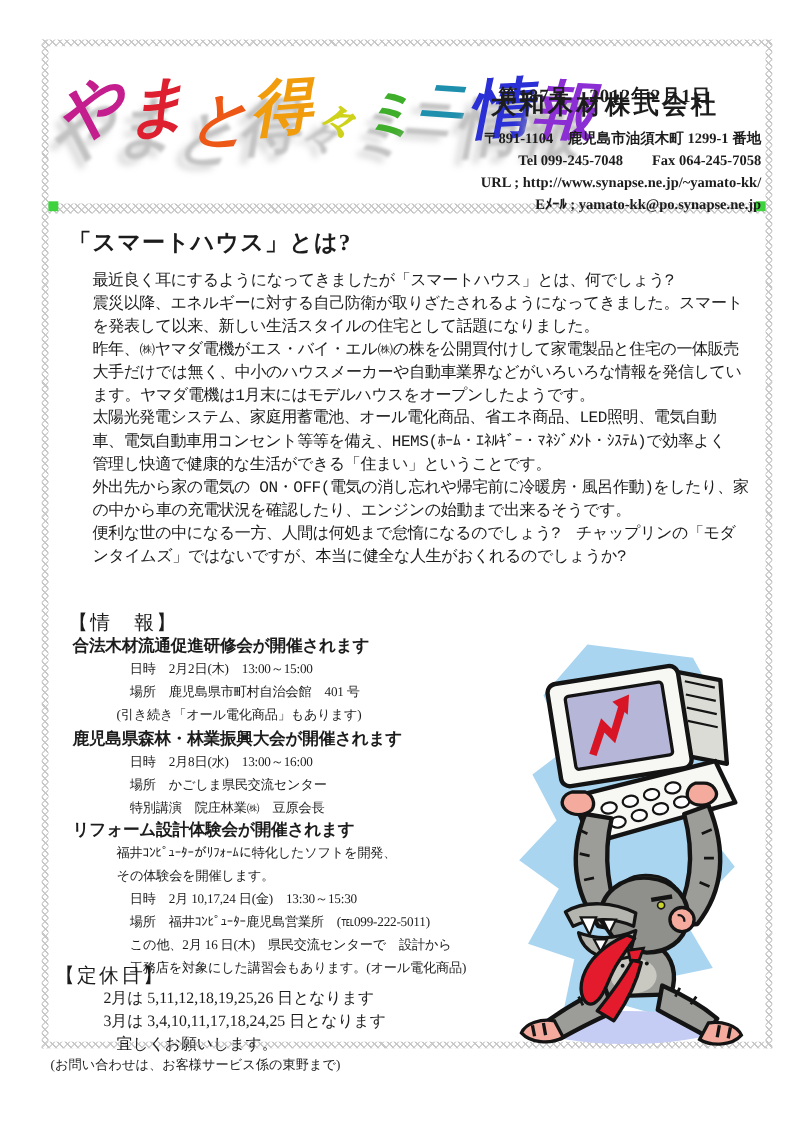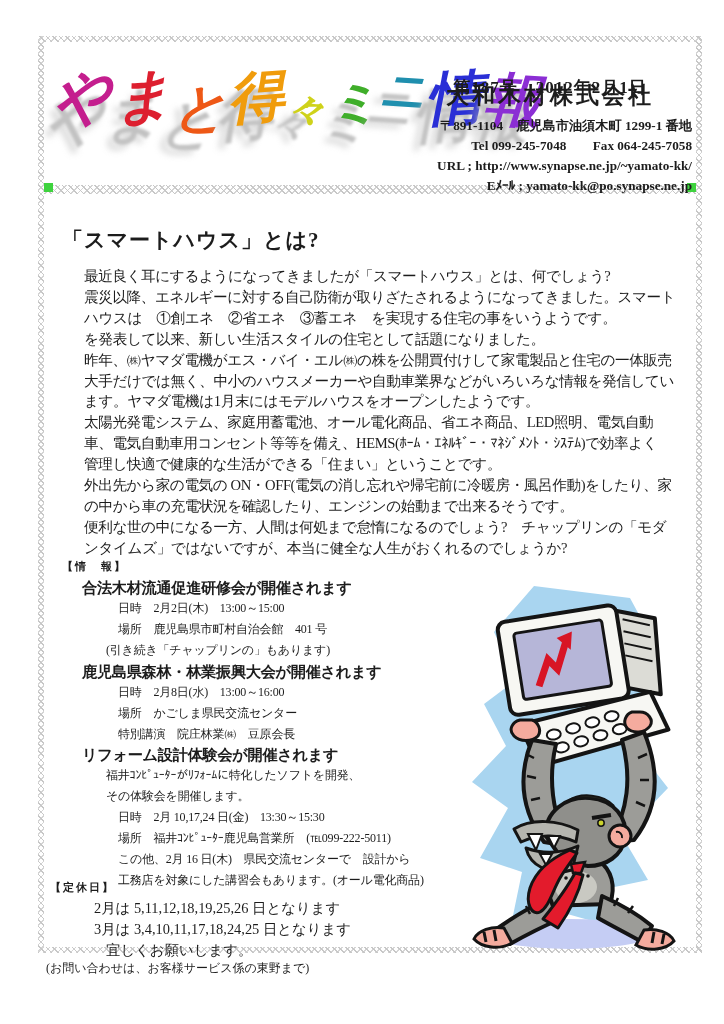--- a/index.html
+++ b/index.html
@@ -44,29 +44,29 @@
   .m-title span:nth-of-type(8){font-size:58px;transform:rotate(-3deg);}
   .m-title span:nth-of-type(9){font-size:58px;transform:rotate(3deg) translateY(2px);}
   .m-issue{position:absolute;left:408px;top:16px;width:284px;text-align:center;
     font-size:17px;font-weight:bold;letter-spacing:1px;margin-top:24px;}
   .m-company{position:absolute;left:408px;top:44px;width:284px;text-align:center;
     font-size:23px;font-weight:bold;letter-spacing:3px;}
   .m-contact{position:absolute;left:290px;top:80px;width:402px;text-align:right;
     font-size:13.2px;font-weight:bold;line-height:20px;white-space:nowrap;}
 
   
-  #article{position:absolute;left:62px;top:206px;width:620px;margin-top:20px;}
+  #article{position:absolute;left:62px;top:206px;width:620px;}
   .a-heading{font-size:21px;font-weight:bold;letter-spacing:1px;margin-bottom:12px;}
   .a-line{margin-left:22px;font-size:14.6px;line-height:20.9px;
-    letter-spacing:-0.4px;white-space:nowrap;}
+    letter-spacing:-0.4px;white-space:nowrap;font-family:Liberation Mono, monospace;}
 
   
   #info{position:absolute;left:62px;top:556px;width:440px;z-index:2;}
-  .sec-label{font-size:11px;font-weight:bold;letter-spacing:2px;line-height:21px;}
-  .i-title{margin-left:20px;font-size:15.2px;font-weight:bold;line-height:21px;
+  .sec-label{font-size:18px;font-weight:normal;letter-spacing:2px;line-height:21px;}
+  .i-title{margin-left:4px;font-size:15.2px;font-weight:bold;line-height:21px;
     letter-spacing:-0.3px;white-space:nowrap;}
   .i-line{margin-left:56px;font-size:12px;line-height:20.9px;
     letter-spacing:-0.2px;white-space:nowrap;}
   .i-line.note{margin-left:44px;}
 
   
   #holidays{position:absolute;left:50px;top:877px;width:440px;z-index:2;}
   .h-line{margin-left:44px;font-size:14.4px;line-height:20.9px;white-space:nowrap;}
   .h-line.last{margin-left:56px;}
 
@@ -95,40 +95,39 @@
     <div>Tel 099-245-7048　　Fax 064-245-7058</div>
     <div>URL ; http://www.synapse.ne.jp/~yamato-kk/</div>
     <div>Eﾒｰﾙ ; yamato-kk@po.synapse.ne.jp</div>
   </div>
 </div>
 
 <div id="article">
   <div class="a-heading">「スマートハウス」とは?</div>
   <div class="a-line">最近良く耳にするようになってきましたが「スマートハウス」とは、何でしょう?</div>
   <div class="a-line">震災以降、エネルギーに対する自己防衛が取りざたされるようになってきました。スマート</div>
-  <div class="a-line">ハウスは　①創エネ　②省エネ　③蓄エネ　を実現する住宅の事をいうようです。</div>
   <div class="a-line">を発表して以来、新しい生活スタイルの住宅として話題になりました。</div>
   <div class="a-line">昨年、㈱ヤマダ電機がエス・バイ・エル㈱の株を公開買付けして家電製品と住宅の一体販売</div>
   <div class="a-line">大手だけでは無く、中小のハウスメーカーや自動車業界などがいろいろな情報を発信してい</div>
   <div class="a-line">ます。ヤマダ電機は1月末にはモデルハウスをオープンしたようです。</div>
   <div class="a-line">太陽光発電システム、家庭用蓄電池、オール電化商品、省エネ商品、LED照明、電気自動</div>
   <div class="a-line">車、電気自動車用コンセント等等を備え、HEMS(ﾎｰﾑ・ｴﾈﾙｷﾞｰ・ﾏﾈｼﾞﾒﾝﾄ・ｼｽﾃﾑ)で効率よく</div>
   <div class="a-line">管理し快適で健康的な生活ができる「住まい」ということです。</div>
   <div class="a-line">外出先から家の電気の ON・OFF(電気の消し忘れや帰宅前に冷暖房・風呂作動)をしたり、家</div>
   <div class="a-line">の中から車の充電状況を確認したり、エンジンの始動まで出来るそうです。</div>
   <div class="a-line">便利な世の中になる一方、人間は何処まで怠惰になるのでしょう?　チャップリンの「モダ</div>
   <div class="a-line">ンタイムズ」ではないですが、本当に健全な人生がおくれるのでしょうか?</div>
 </div>
 
 <div id="info">
   <div class="sec-label">【情　報】</div>
   <div class="i-title">合法木材流通促進研修会が開催されます</div>
   <div class="i-line">日時　2月2日(木)　13:00～15:00</div>
   <div class="i-line">場所　鹿児島県市町村自治会館　401 号</div>
-  <div class="i-line note">(引き続き「チャップリンの」もあります)</div>
+  <div class="i-line note">(引き続き「オール電化商品」もあります)</div>
   <div class="i-title">鹿児島県森林・林業振興大会が開催されます</div>
   <div class="i-line">日時　2月8日(水)　13:00～16:00</div>
   <div class="i-line">場所　かごしま県民交流センター</div>
   <div class="i-line">特別講演　院庄林業㈱　豆原会長</div>
   <div class="i-title">リフォーム設計体験会が開催されます</div>
   <div class="i-line note">福井ｺﾝﾋﾟｭｰﾀｰがﾘﾌｫｰﾑに特化したソフトを開発、</div>
   <div class="i-line note">その体験会を開催します。</div>
   <div class="i-line">日時　2月 10,17,24 日(金)　13:30～15:30</div>
   <div class="i-line">場所　福井ｺﾝﾋﾟｭｰﾀｰ鹿児島営業所　(℡099-222-5011)</div>
   <div class="i-line">この他、2月 16 日(木)　県民交流センターで　設計から</div>

